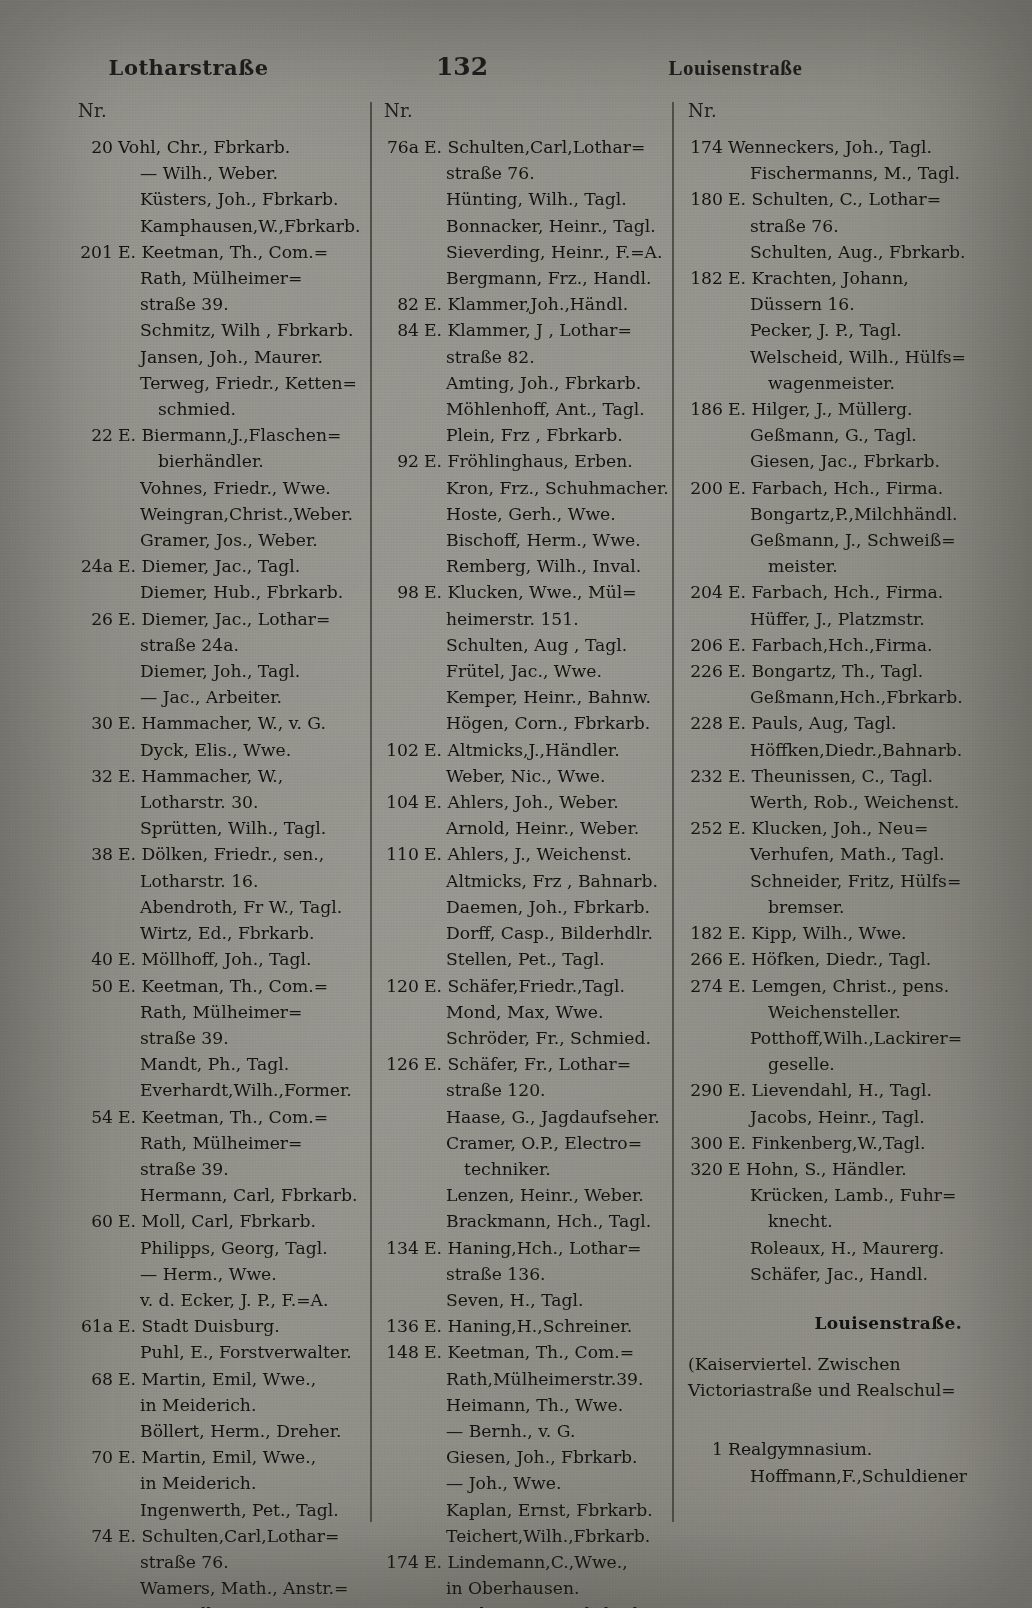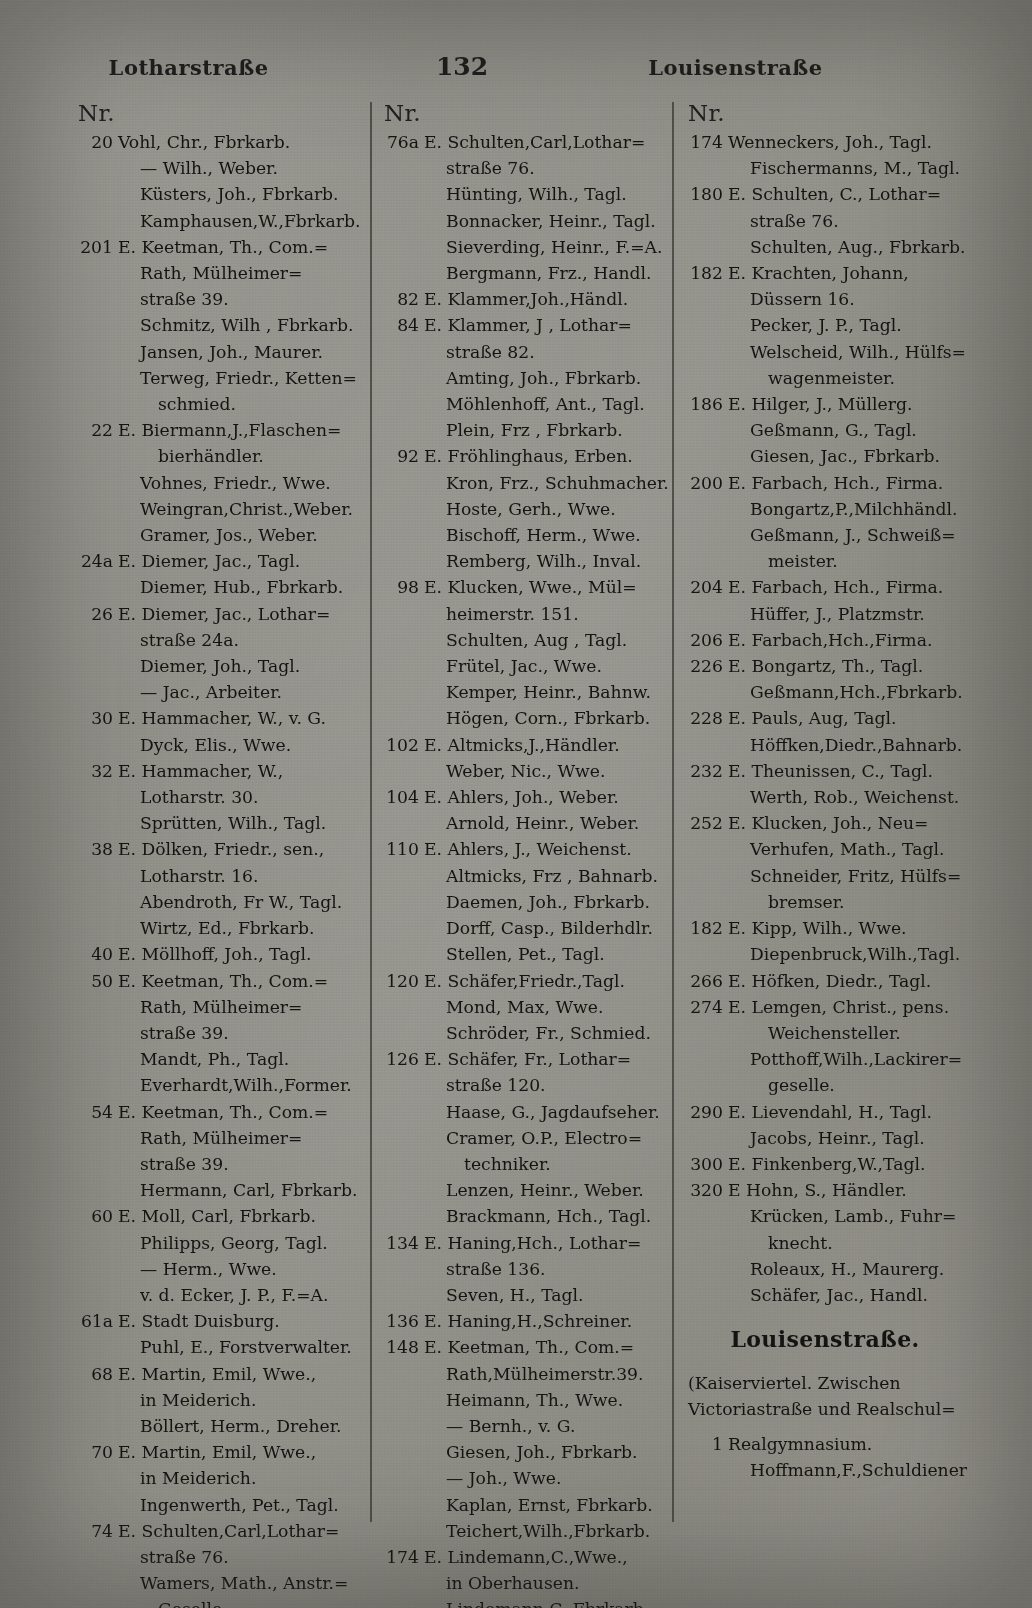--- a/index.html
+++ b/index.html
@@ -64,20 +64,21 @@
     font-size: 25px;
     font-weight: bold;
     font-family: "DejaVu Serif", serif;
   }
   .header .h-right {
     width: 400px;
     text-align: center;
     font-size: 21px;
     font-weight: bold;
     letter-spacing: 0.5px;
+    font-family: Liberation Serif, serif;
   }
 
   
   .columns {
     position: absolute;
     top: 100px;
     left: 78px;
     width: 880px;
     height: 1450px;
     display: flex;
@@ -93,23 +94,23 @@
 
   .rule {
     width: 0;
     border-left: 2px solid #3b3b37;
     height: 1420px;
     opacity: 0.75;
     margin-top: 2px;
   }
 
   .nr-label {
-    font-size: 23px;
+    font-size: 18px;
     color: #202020;
-    margin-bottom: 3px;
+    margin-bottom: 13px;
     letter-spacing: 0.3px;
   }
 
   .entry {
     display: flex;
     font-size: 17.2px;
     line-height: 26.2px;
     color: #141412;
     white-space: nowrap;
   }
@@ -124,33 +125,33 @@
     flex: 1 1 auto;
   }
   .entry.cont .txt {
     padding-left: 22px;
   }
   .entry.cont2 .txt {
     padding-left: 40px;
   }
 
   .section-title {
-    text-align: center;
-    font-size: 22px;
+    text-align: right;
+    font-size: 17px;
     font-weight: bold;
-    margin: 18px 0 18px 0;
+    margin: 26px 0 18px 0;
     color: #141412;
     letter-spacing: 0.4px;
   }
   .section-note {
     font-size: 17.2px;
     line-height: 26.2px;
     color: #141412;
     text-align: left;
-    margin-bottom: 8px;
+    margin-bottom: 33px;
     white-space: nowrap;
   }
   .section-note div { white-space: nowrap; }
 </style>
 </head>
 <body>
 
 <div class="page">
 
   <div class="header">
@@ -752,24 +753,20 @@
             <span class="num"></span>
             <span class="txt">Schneider, Fritz, Hülfs=</span>
           </div>
           <div class="entry cont2">
             <span class="num"></span>
             <span class="txt">bremser.</span>
           </div>
           <div class="entry">
             <span class="num">182</span>
             <span class="txt">E. Kipp, Wilh., Wwe.</span>
-          </div>
-          <div class="entry cont">
-            <span class="num"></span>
-            <span class="txt">Diepenbruck,Wilh.,Tagl.</span>
           </div>
           <div class="entry">
             <span class="num">266</span>
             <span class="txt">E. Höfken, Diedr., Tagl.</span>
           </div>
           <div class="entry">
             <span class="num">274</span>
             <span class="txt">E. Lemgen, Christ., pens.</span>
           </div>
           <div class="entry cont2">

